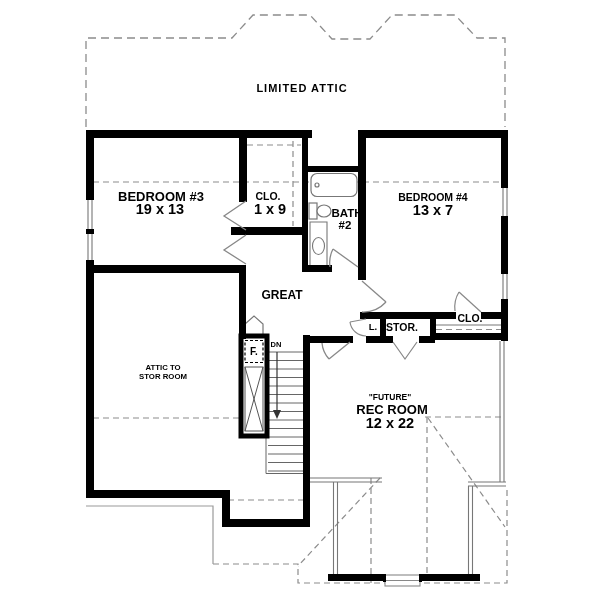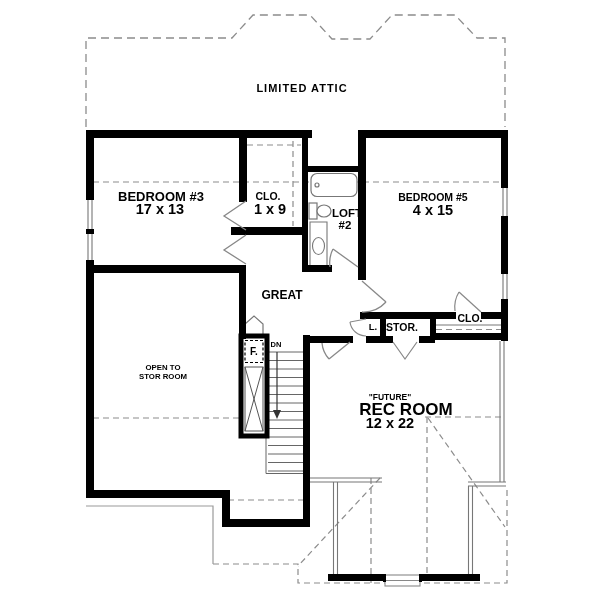--- a/index.html
+++ b/index.html
@@ -166,40 +166,40 @@
   </g>
   <g fill="none" stroke="#888888" stroke-width="1.2">
     <line x1="481" y1="312" x2="459" y2="292"></line>
     <path d="M459,292 A29,29 0 0 0 455,311"></path>
   </g>
 </svg>
 
   <div class="lbl" style="left:302px;top:88px;font-size:11px;letter-spacing:1px">LIMITED ATTIC</div>
 
   <div class="lbl" style="left:161px;top:196px;font-size:13px">BEDROOM #3</div>
-  <div class="lbl" style="left:160px;top:209px;font-size:14.5px">17 x 13</div>
+  <div class="lbl" style="left:160px;top:209px;font-size:14.5px">19 x 13</div>
 
   <div class="lbl" style="left:268px;top:196px;font-size:10.5px">CLO.</div>
   <div class="lbl" style="left:270px;top:209px;font-size:14.5px">1 x 9</div>
 
-  <div class="lbl" style="left:347px;top:214px;font-size:11.5px">LOFT</div>
+  <div class="lbl" style="left:347px;top:214px;font-size:11.5px">BATH</div>
   <div class="lbl" style="left:345px;top:226px;font-size:11.5px">#2</div>
 
-  <div class="lbl" style="left:433px;top:197px;font-size:10.5px">BEDROOM #5</div>
-  <div class="lbl" style="left:433px;top:210px;font-size:14.5px">4 x 15</div>
+  <div class="lbl" style="left:433px;top:197px;font-size:10.5px">BEDROOM #4</div>
+  <div class="lbl" style="left:433px;top:210px;font-size:14.5px">13 x 7</div>
 
   <div class="lbl" style="left:282px;top:295px;font-size:12px">GREAT</div>
 
-  <div class="lbl" style="left:163px;top:368px;font-size:7.8px">OPEN TO</div>
+  <div class="lbl" style="left:163px;top:368px;font-size:7.8px">ATTIC TO</div>
   <div class="lbl" style="left:163px;top:377px;font-size:7.8px">STOR ROOM</div>
 
   <div class="lbl" style="left:254px;top:351.5px;font-size:10px">F.</div>
   <div class="lbl" style="left:276px;top:345px;font-size:7.5px">DN</div>
 
   <div class="lbl" style="left:373px;top:327px;font-size:9.5px">L.</div>
   <div class="lbl" style="left:402px;top:327px;font-size:10.5px">STOR.</div>
   <div class="lbl" style="left:470px;top:318px;font-size:10.5px">CLO.</div>
 
   <div class="lbl" style="left:390px;top:397px;font-size:8.5px">"FUTURE"</div>
-  <div class="lbl" style="left:406px;top:409px;font-size:17px">REC ROOM</div>
+  <div class="lbl" style="left:392px;top:409px;font-size:13px">REC ROOM</div>
   <div class="lbl" style="left:390px;top:423px;font-size:14.5px">12 x 22</div>
 
 </div>
 
 </body></html>

